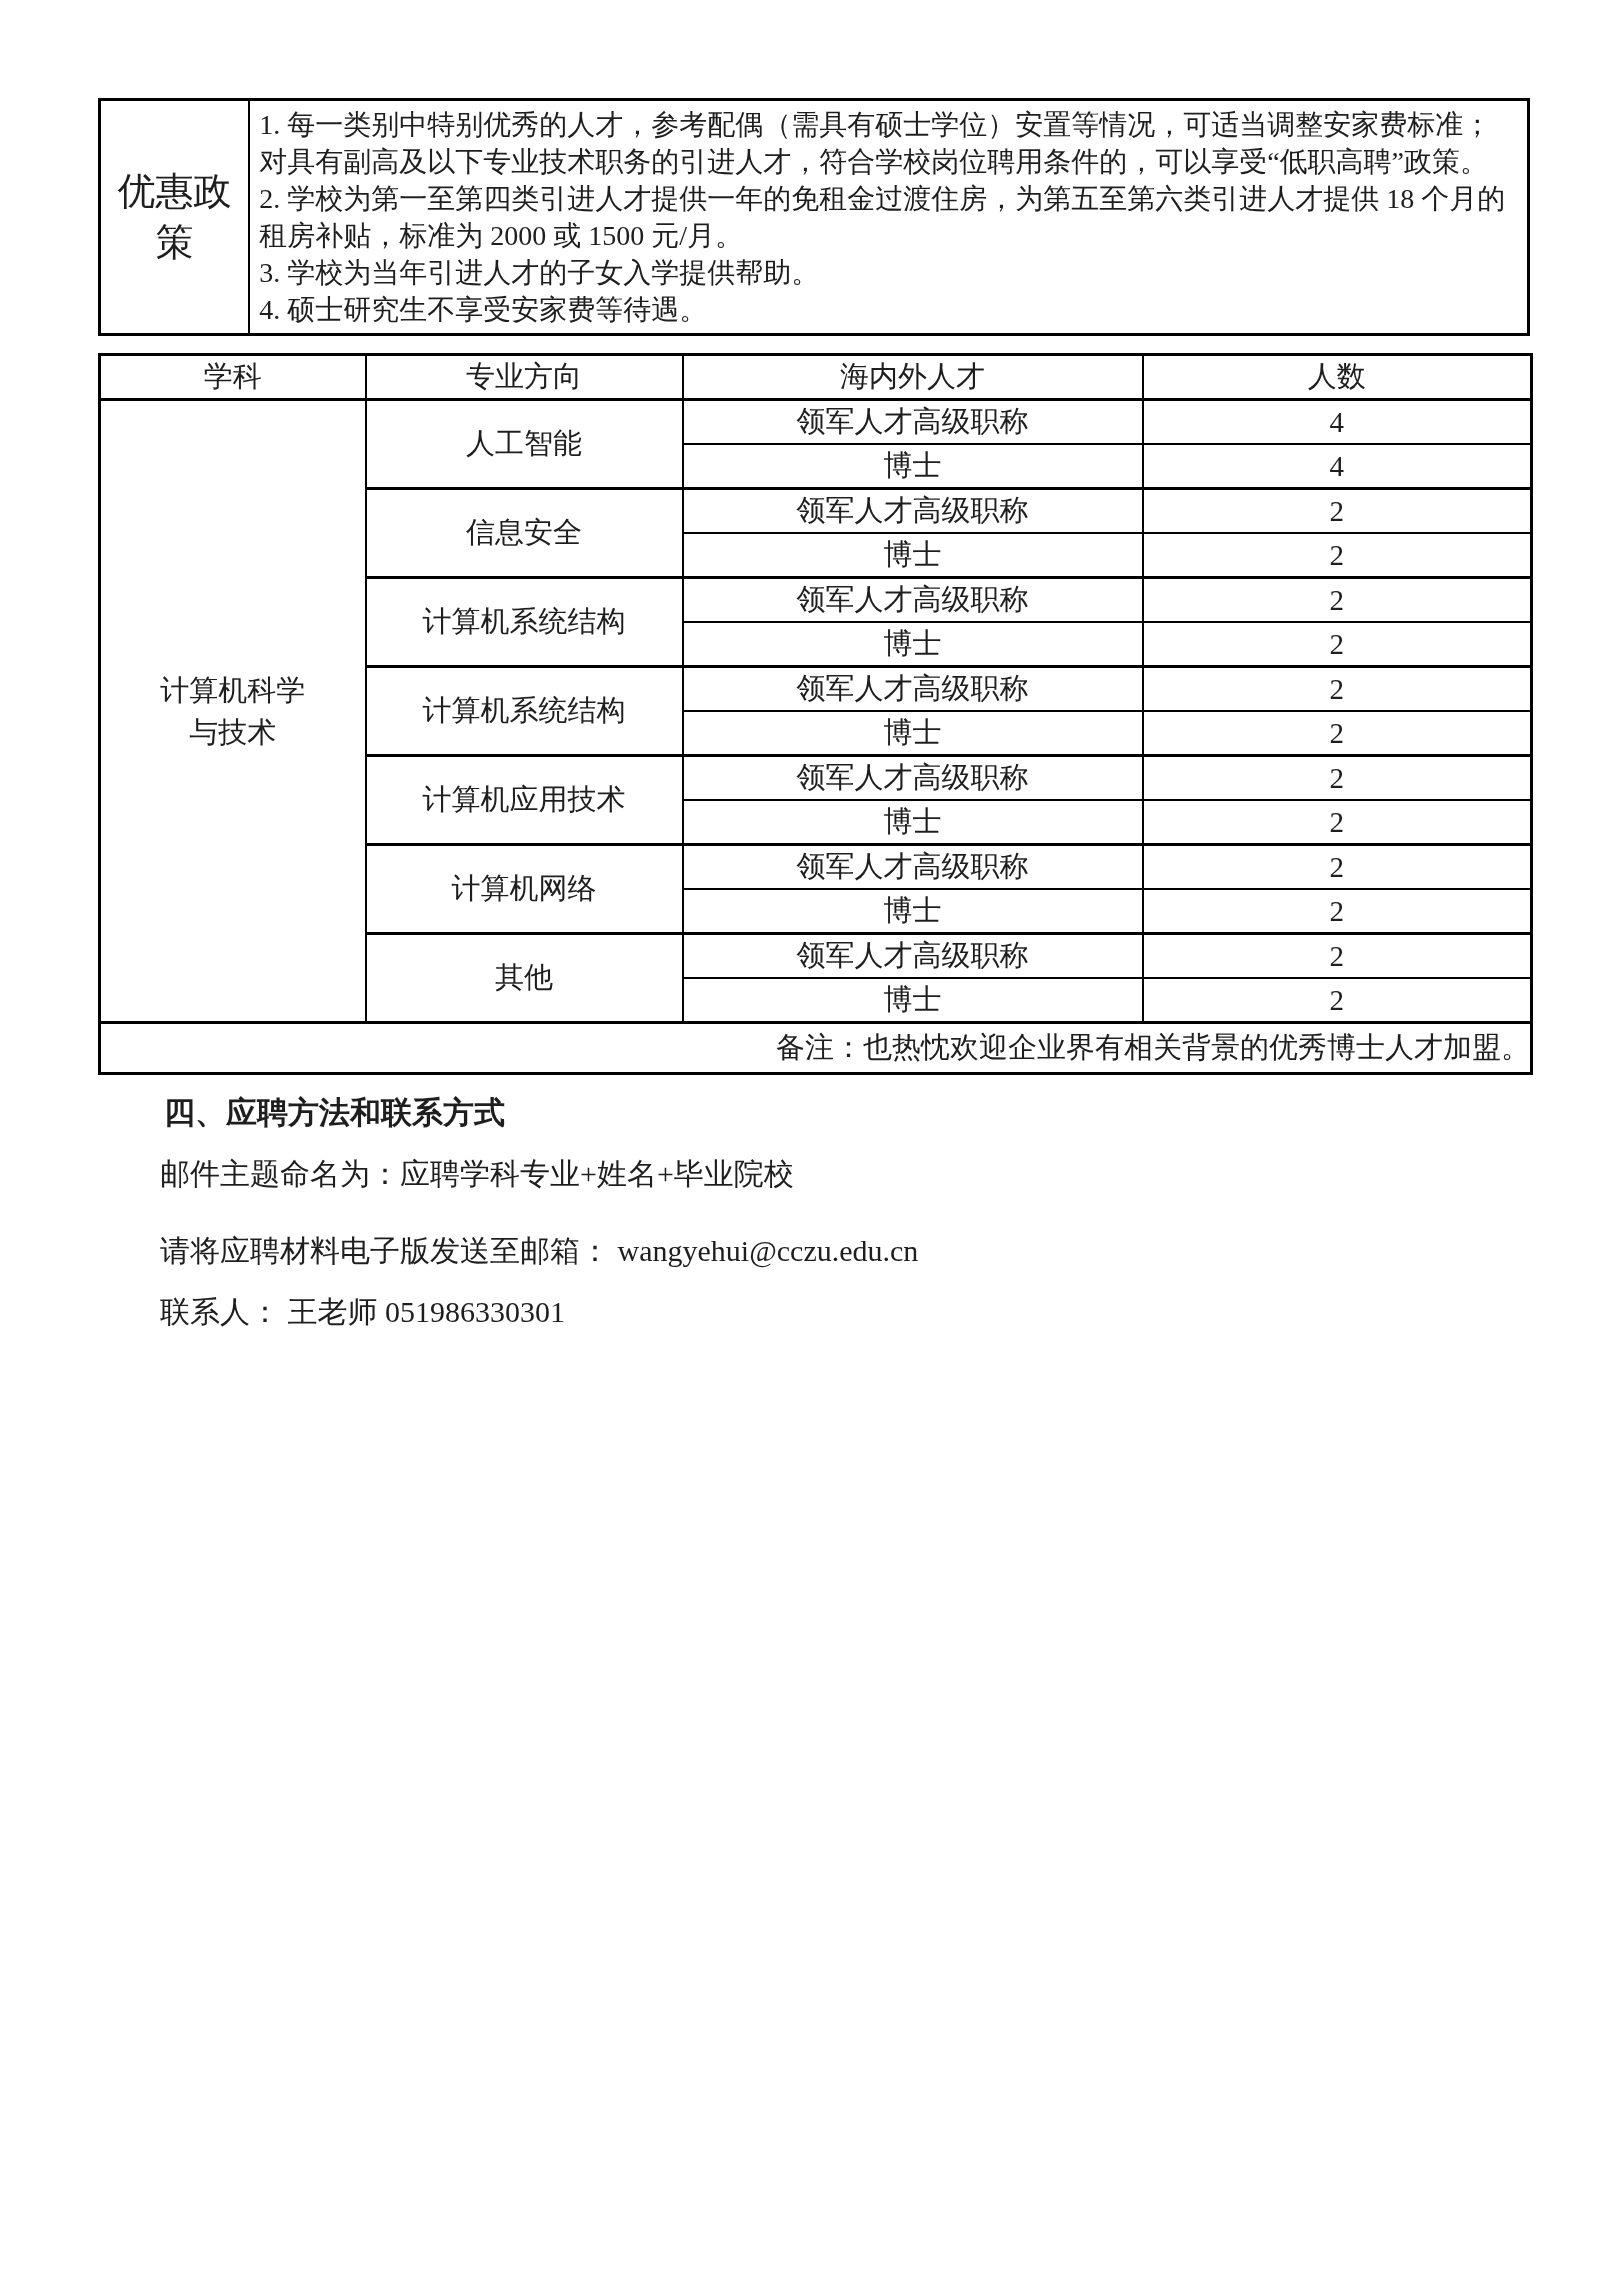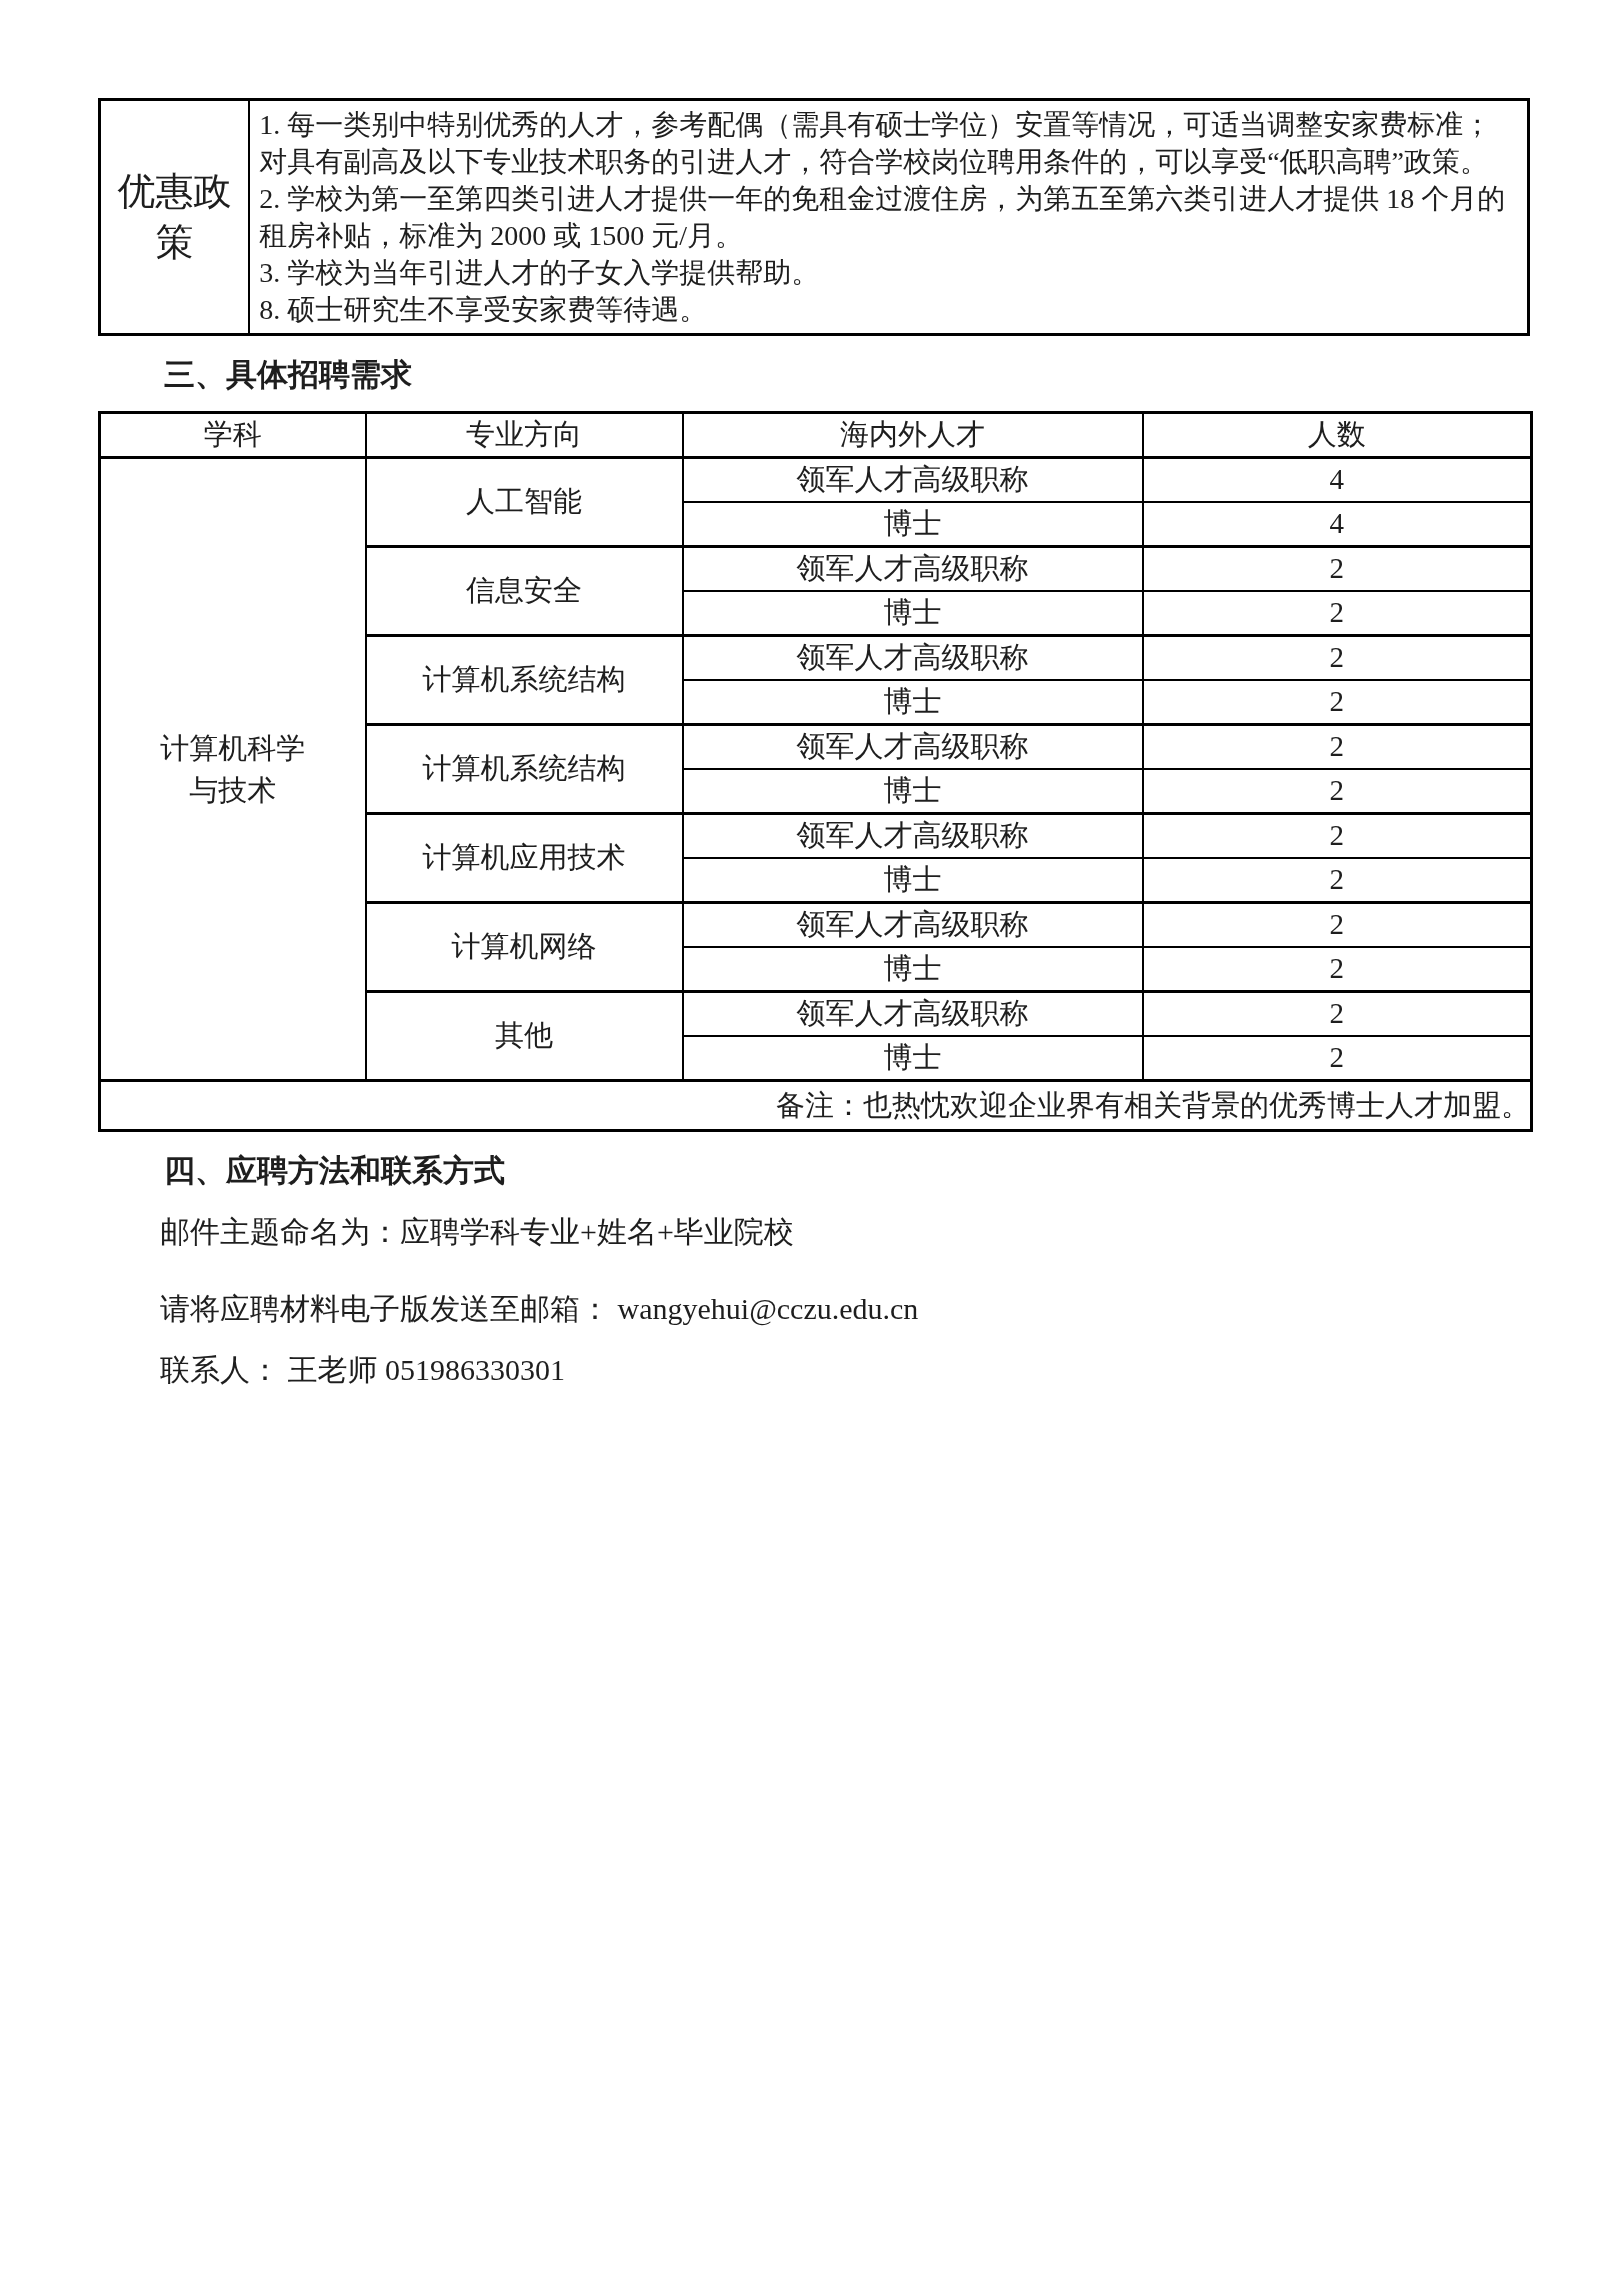--- a/index.html
+++ b/index.html
@@ -110,27 +110,26 @@
 <div class="page">
 
   <table class="policy-table">
     <tbody>
       <tr>
         <td class="policy-label-cell">优惠政策</td>
         <td class="policy-content-cell">
           <p>1. 每一类别中特别优秀的人才，参考配偶（需具有硕士学位）安置等情况，可适当调整安家费标准；对具有副高及以下专业技术职务的引进人才，符合学校岗位聘用条件的，可以享受“低职高聘”政策。</p>
           <p>2. 学校为第一至第四类引进人才提供一年的免租金过渡住房，为第五至第六类引进人才提供 18 个月的租房补贴，标准为 2000 或 1500 元/月。</p>
           <p>3. 学校为当年引进人才的子女入学提供帮助。</p>
-          <p>8. 硕士研究生不享受安家费等待遇。</p>
+          <p>4. 硕士研究生不享受安家费等待遇。</p>
         </td>
       </tr>
     </tbody>
   </table>
 
-  <div class="section-heading">三、具体招聘需求</div>
 
   <table class="recruit-table">
     <colgroup>
       <col class="c-discipline">
       <col class="c-major">
       <col class="c-talent">
       <col class="c-count">
     </colgroup>
     <thead>
       <tr>

